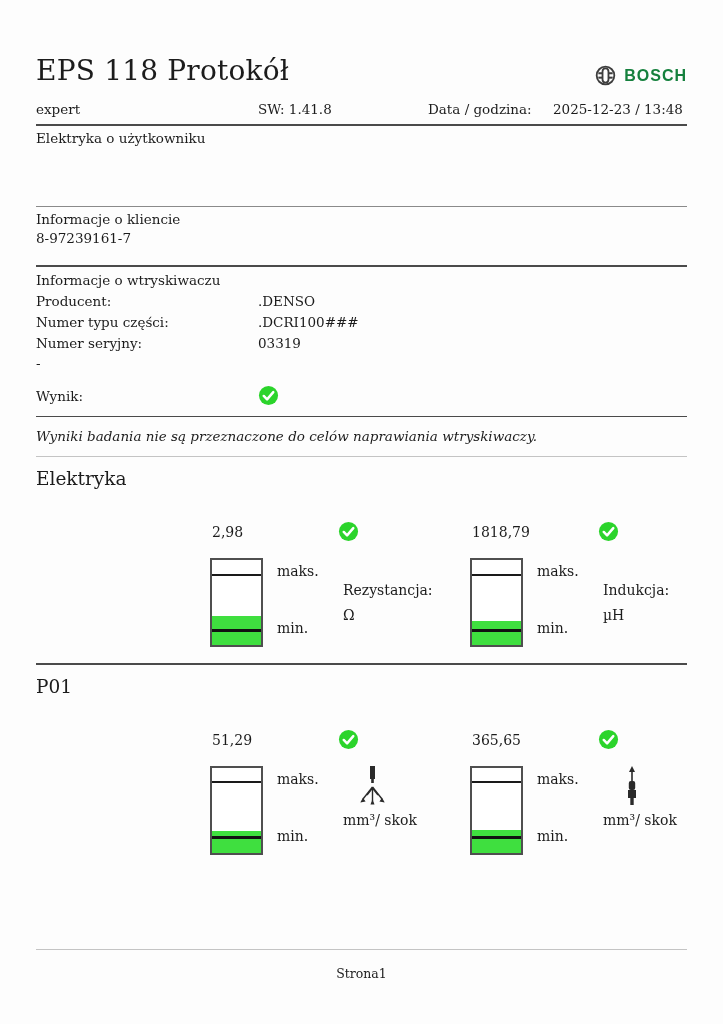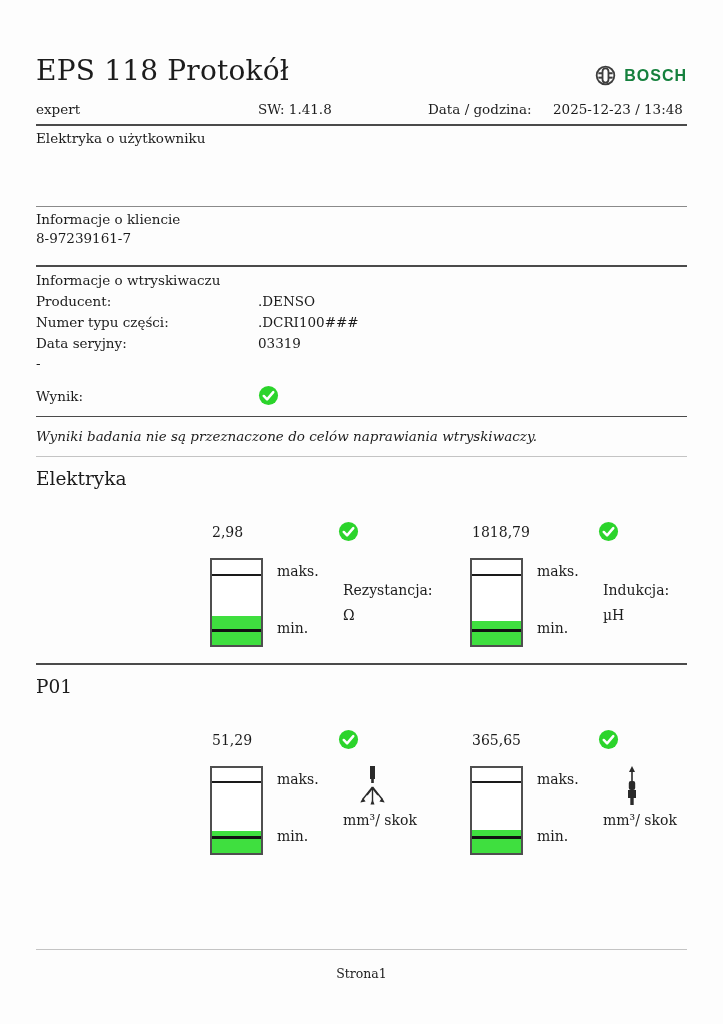--- a/index.html
+++ b/index.html
@@ -115,21 +115,21 @@
 
     <div class="kv">
       <div>Informacje o wtryskiwaczu</div>
       <div class="kv-row">
         <span class="kv-label">Producent:</span><span>.DENSO</span>
       </div>
       <div class="kv-row">
         <span class="kv-label">Numer typu części:</span><span>.DCRI100###</span>
       </div>
       <div class="kv-row">
-        <span class="kv-label">Data seryjny:</span><span>03319</span>
+        <span class="kv-label">Numer seryjny:</span><span>03319</span>
       </div>
       <div class="kv-dash">-</div>
     </div>
 
     <div class="result-row">
       <span class="result-label">Wynik:</span>
       <span class="result-check check-badge">
         <svg width="21" height="21" viewBox="0 0 22 22">
           <circle cx="11" cy="11" r="10" fill="#2bd42b"></circle>
           <path d="M6 11.5 L9.5 15 L16 7.5" fill="none" stroke="#fff" stroke-width="2.6" stroke-linecap="round" stroke-linejoin="round"></path>

